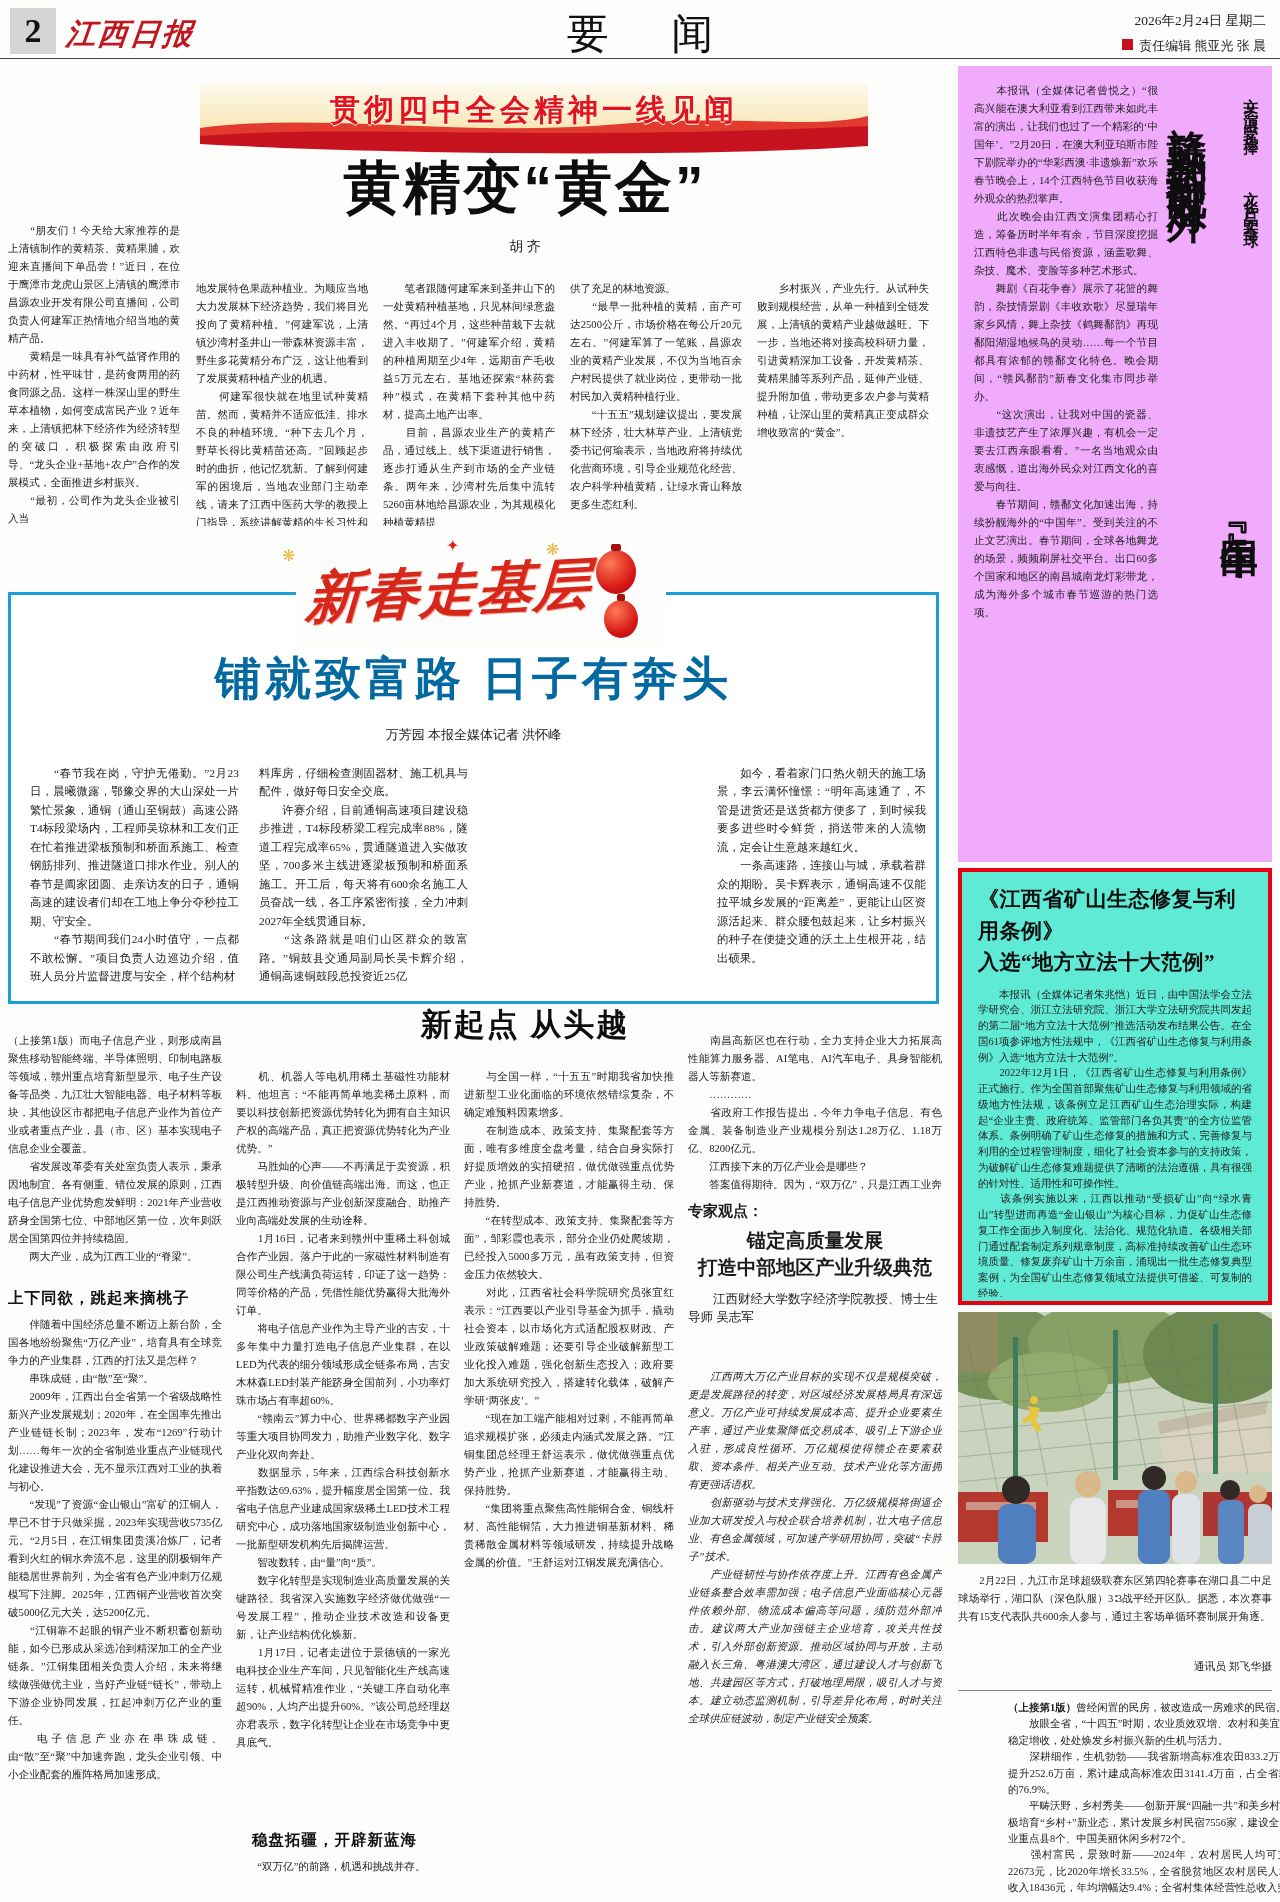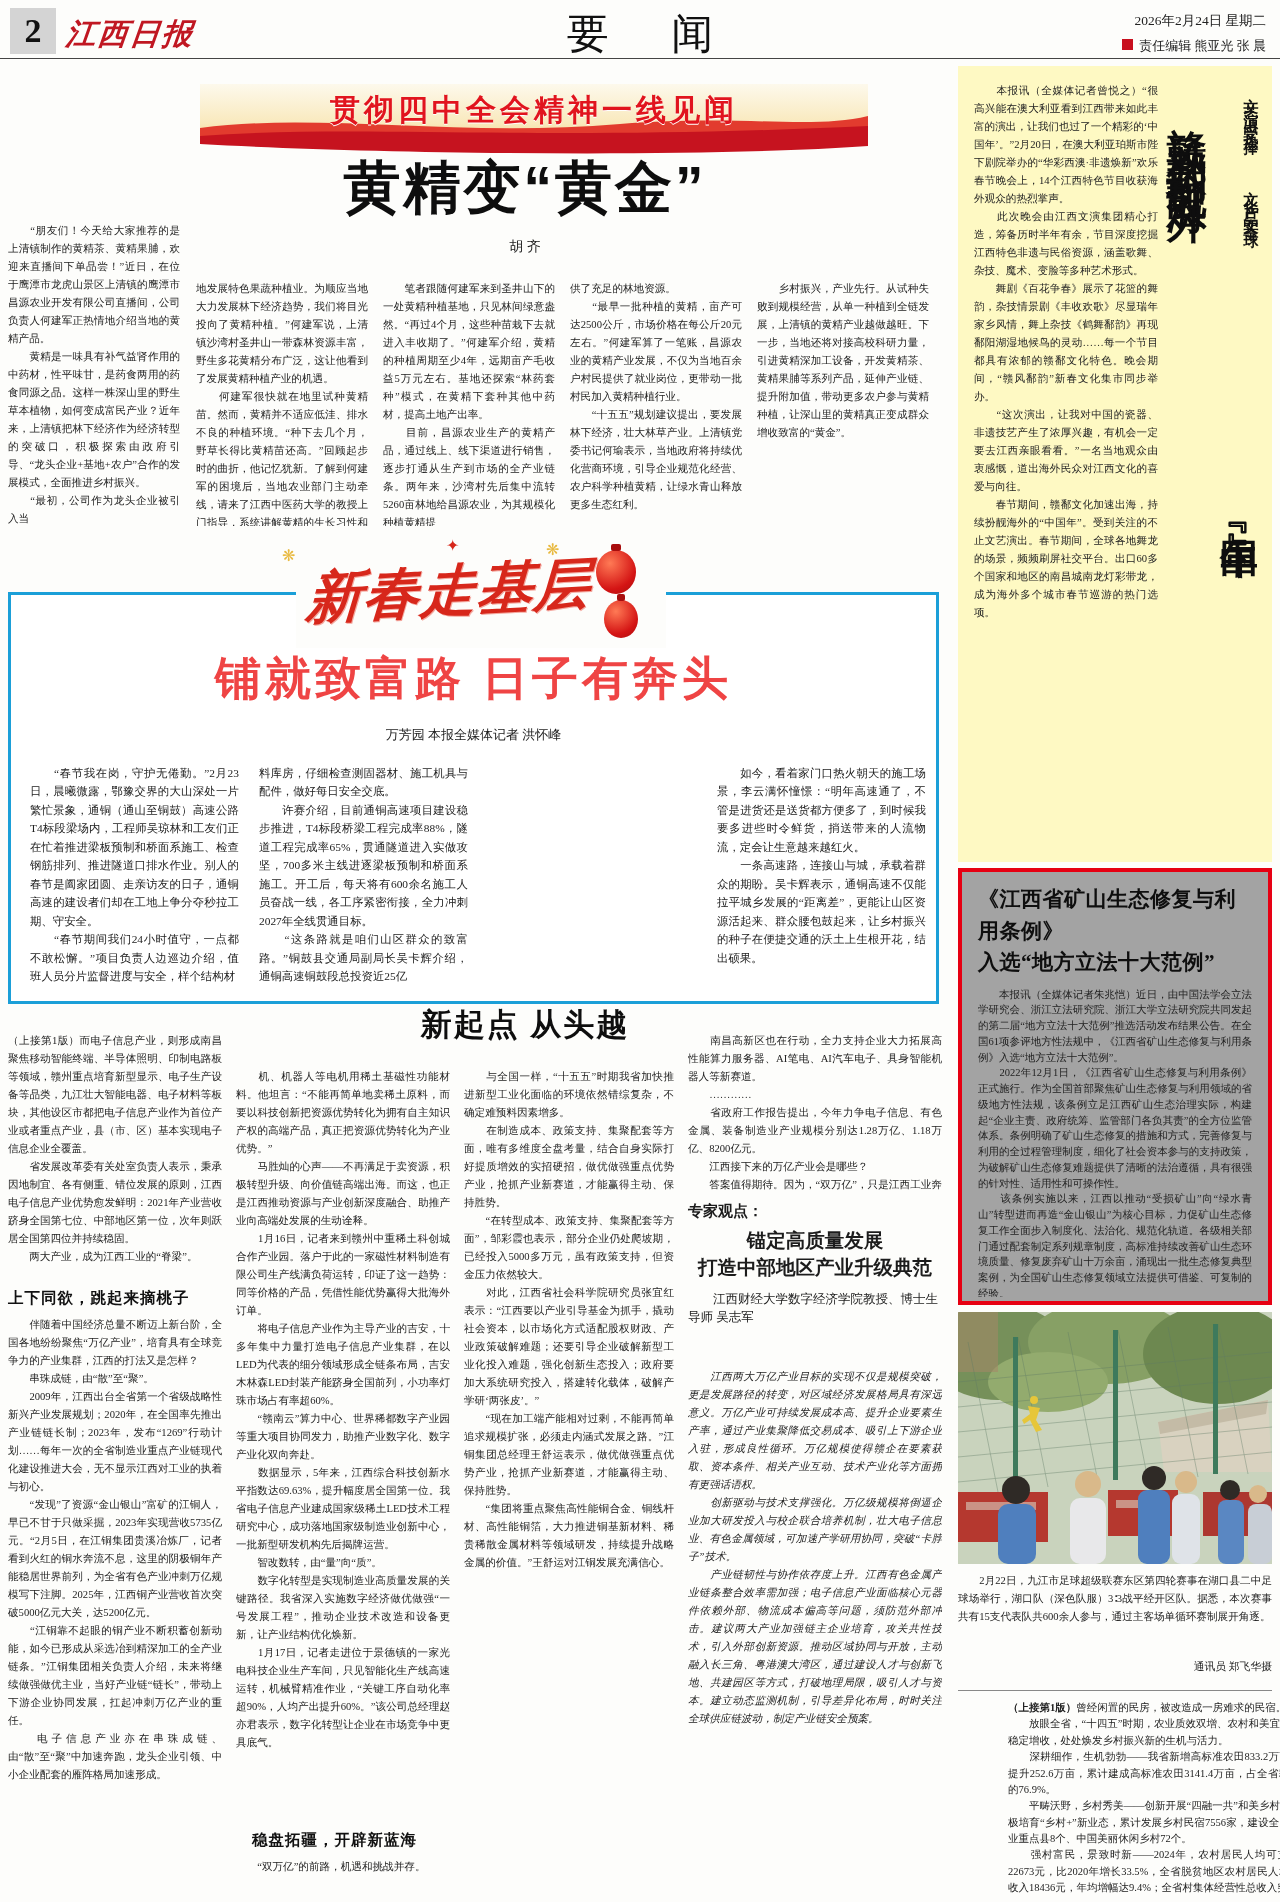--- a/index.html
+++ b/index.html
@@ -49,48 +49,48 @@
     background:radial-gradient(circle at 35% 30%, #ff7a55, #d41414 65%, #a80d0d); }
   .lantern::before { content:''; position:absolute; left:38%; top:-6px; width:24%; height:7px;
     background:#a80d0d; border-radius:2px; }
   #lantern1 { left:300px; top:6px; width:40px; height:44px; }
   #lantern2 { left:308px; top:56px; width:34px; height:38px; }
   .spark { position:absolute; color:#e8b93f; font-size:16px; }
 
   
   #bluebox { left:8px; top:592px; width:931px; height:412px; border:3px solid #1b9fd8; background:#fff; }
   #cj-headline { left:8px; top:648px; width:931px; text-align:center;
-    font-size:46px; font-weight:bold; letter-spacing:4px; color:#ef4444; z-index:6; }
+    font-size:46px; font-weight:bold; letter-spacing:4px; color:#0369a1; z-index:6; }
   #cj-byline { left:8px; top:726px; width:931px; text-align:center; font-size:13px; z-index:6; }
   .cj-col { top:764px; width:209px; height:222px; font-size:11.4px; line-height:1.62; }
   #cj-c1 { left:30px; } #cj-c2 { left:259px; } #cj-c3 { left:488px; } #cj-c4 { left:717px; }
 
   
   .bot-col { width:214px; }
   .subhead { font-size:15.5px; font-weight:bold; letter-spacing:1px;
     font-family:"Liberation Sans","DejaVu Sans",sans-serif; color:#111; }
   #nqd-headline { left:360px; top:1004px; width:330px; text-align:center;
     font-size:31px; font-weight:bold; letter-spacing:2px; color:#0e0e0e; }
   #expert-box { left:688px; top:1202px; width:254px; }
   #expert-label { font-size:15px; font-weight:bold; font-family:Liberation Mono, monospace; }
   .expert-title { text-align:center; font-size:19.5px; font-weight:bold; line-height:1.4; }
   #expert-author { margin-top:8px; font-size:12.5px; text-indent:2em; line-height:1.5; }
   .italic-body { font-style:italic; }
 
   
-  #ovbox { left:958px; top:66px; width:314px; height:796px; background:#fef9c3; }
+  #ovbox { left:958px; top:66px; width:314px; height:796px; background:#f0abfc; }
   #ov-subtitle { right:12px; top:20px; height:430px; writing-mode:vertical-rl;
     font-size:15px; font-weight:bold; letter-spacing:7px; color:#111; }
   #ov-title { right:58px; top:30px; height:500px; writing-mode:vertical-rl;
     font-size:40px; font-weight:bold; letter-spacing:11px; color:#0e0e0e; }
   #ov-quote { right:8px; top:444px; height:250px; writing-mode:vertical-rl;
     font-size:38px; font-weight:bold; color:#0e0e0e; }
 
   #ordbox { left:958px; top:868px; width:314px; height:437px; border:4px solid #e60012;
-    background:#a3a3a3; padding:12px 16px; }
+    background:#5eead4; padding:12px 16px; }
   .ord-title { font-size:21px; font-weight:bold; line-height:1.5; letter-spacing:0.5px; color:#0e0e0e; }
   #ord-body { margin-top:8px; font-size:10.5px; line-height:1.5; }
 
   #photo { left:958px; top:1312px; width:314px; height:252px; overflow:hidden; background:#9fae87; }
   #caption { left:958px; top:1572px; width:314px; height:112px; }
   #credit { text-align:right; font-size:10.8px; margin-top:2px; }
   #divider { left:958px; top:1690px; width:314px; height:1px; background:#888; }
   #rural { left:1008px; top:1700px; width:314px; height:198px; }
 </style>
 </head>

